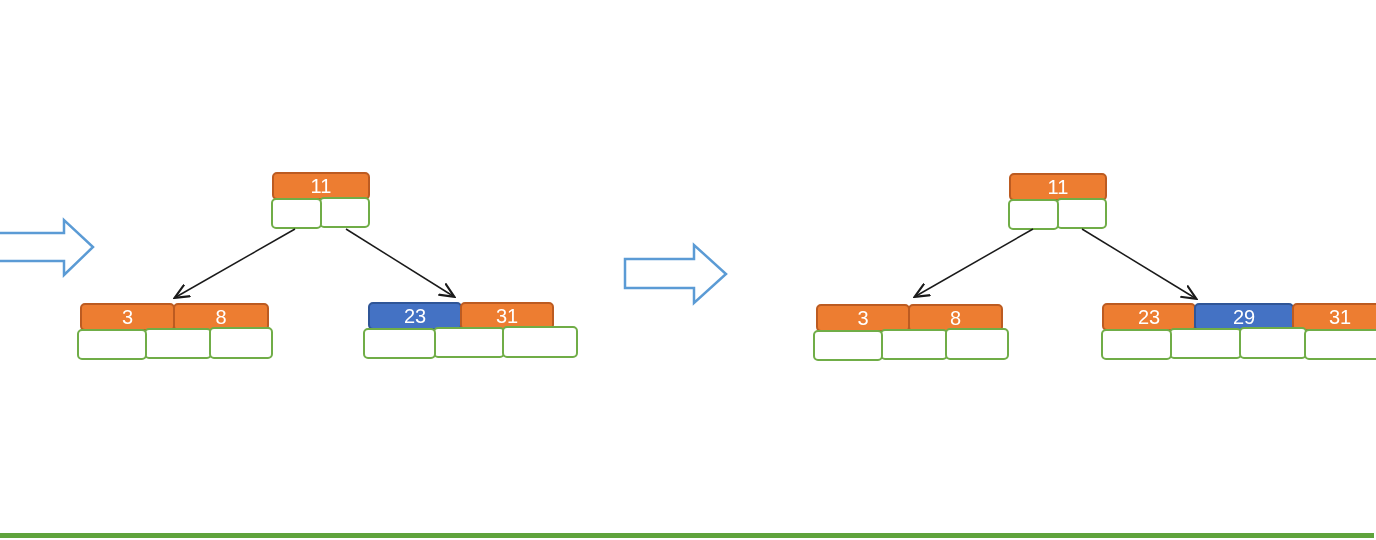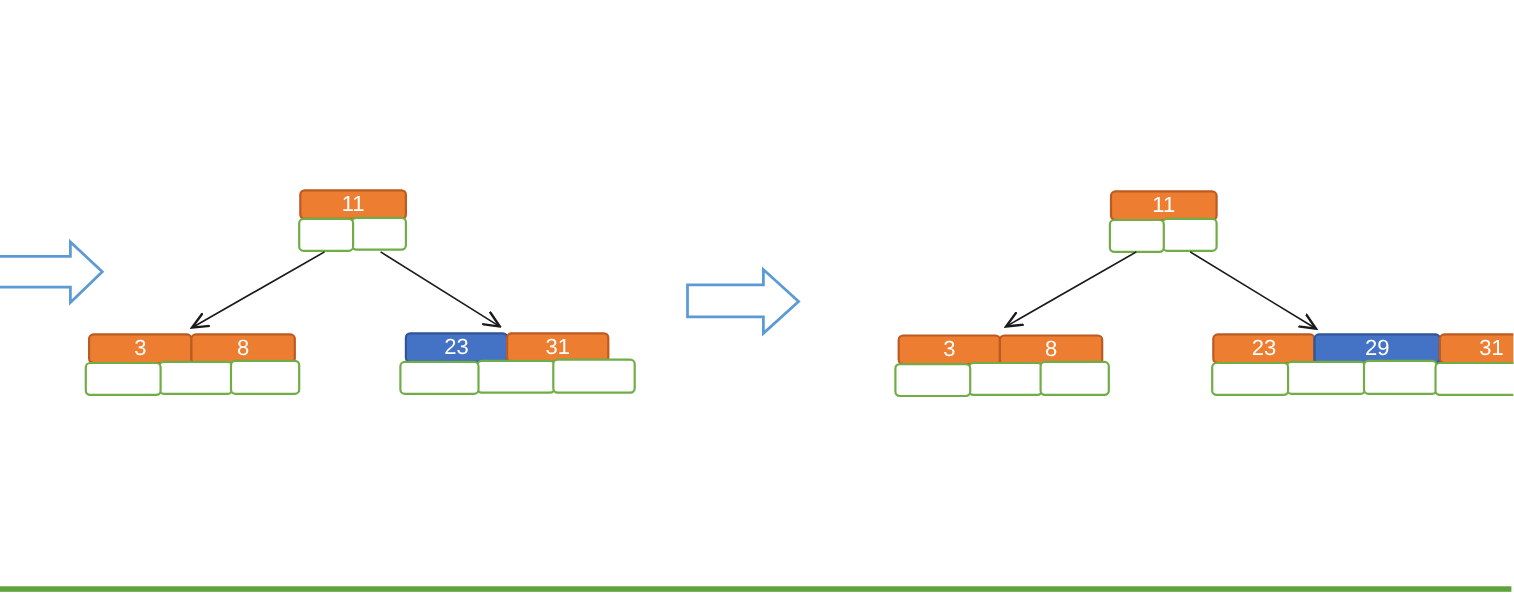--- a/index.html
+++ b/index.html
@@ -85,21 +85,21 @@
     <div class="slots" style="margin-left:-3px;">
       <div class="slot" style="width:70px;"></div>
       <div class="slot" style="width:68px;"></div>
       <div class="slot" style="width:64px;"></div>
     </div>
   </div>
 
   <div class="node" style="left:1102px;top:303px;">
     <div class="keys">
       <div class="key orange" style="width:94px;">23</div>
-      <div class="key blue" style="width:116px;">29</div>
+      <div class="key blue" style="width:100px;">29</div>
       <div class="key orange" style="width:96px;">31</div>
     </div>
     <div class="slots" style="margin-left:-1px;">
       <div class="slot" style="width:71px;"></div>
       <div class="slot" style="width:73px;"></div>
       <div class="slot" style="width:68px;"></div>
       <div class="slot" style="width:85px;"></div>
     </div>
   </div>
 

